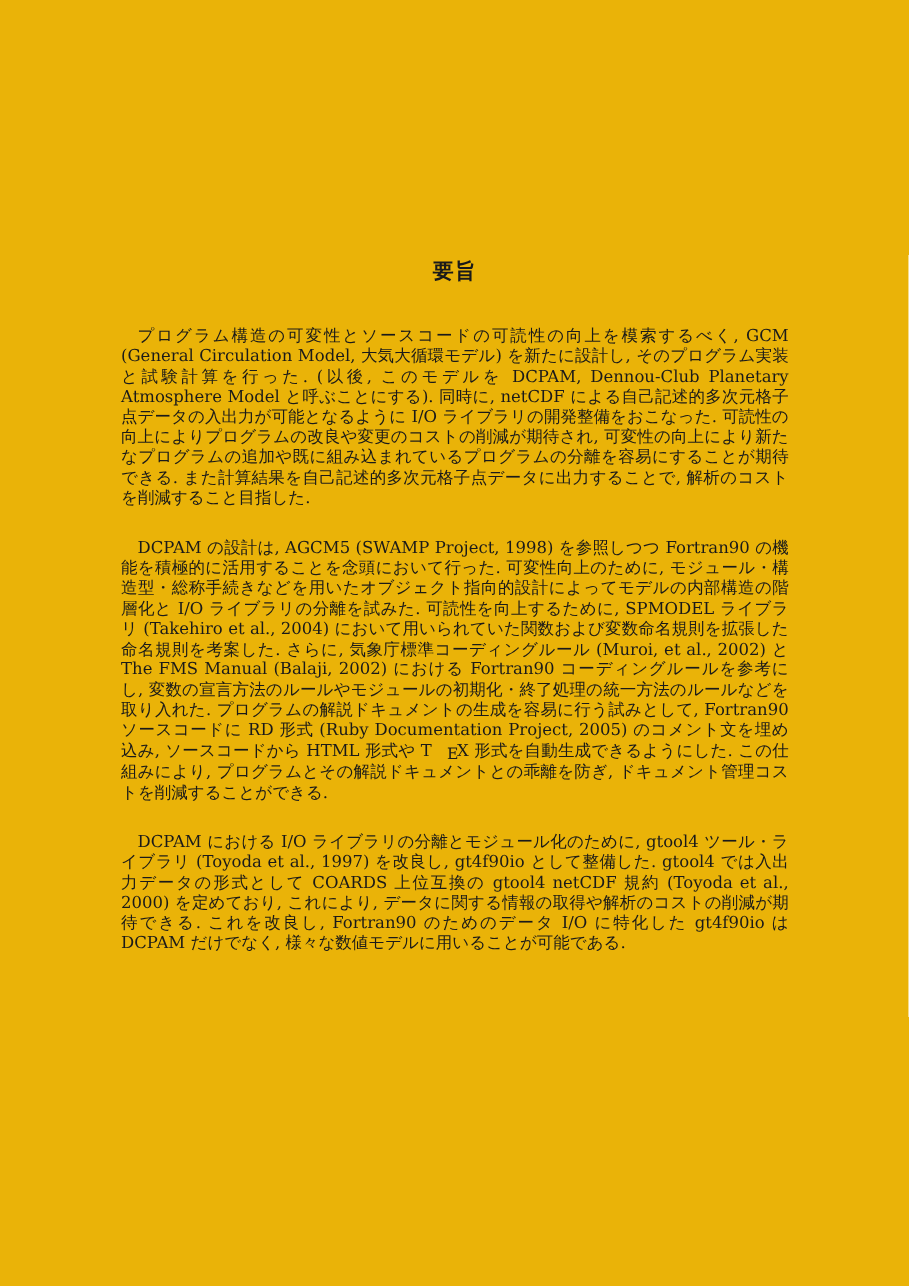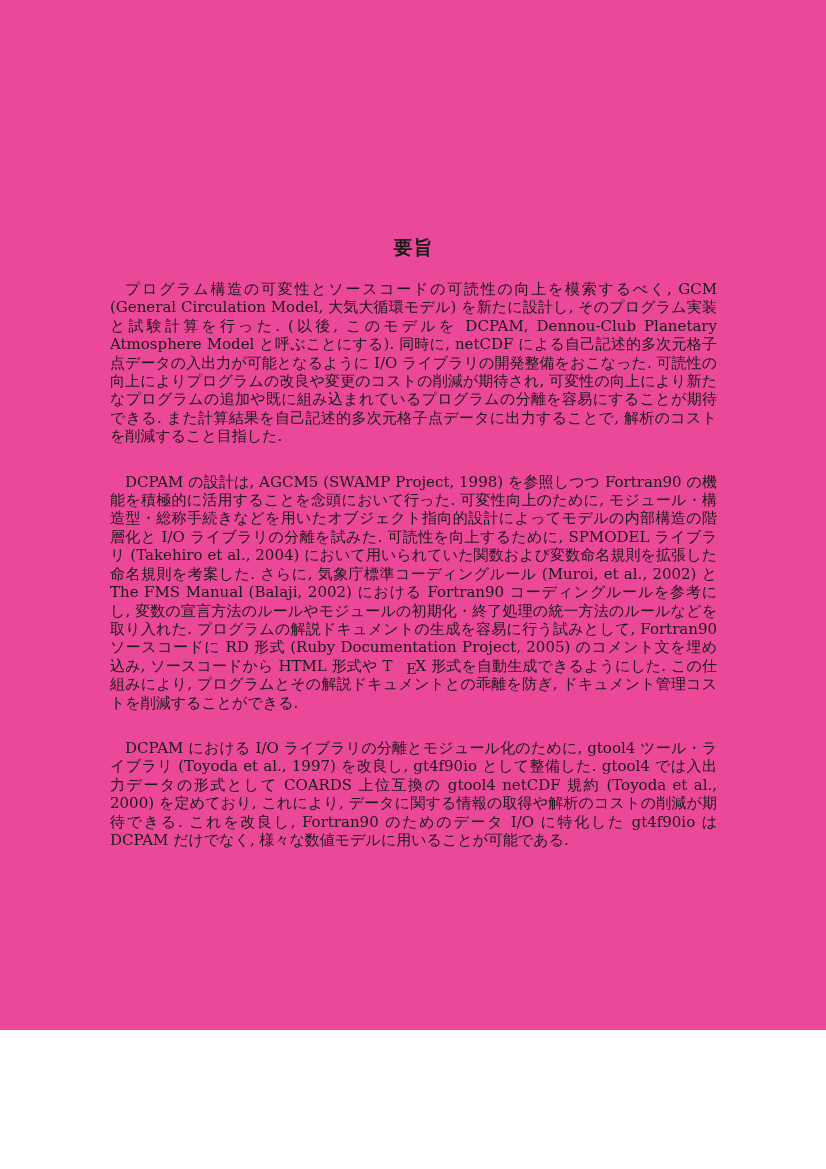--- a/index.html
+++ b/index.html
@@ -4,41 +4,41 @@
 <title>要旨</title>
 <style>
   html, body {
     margin: 0;
     padding: 0;
     background: #ffffff;
   }
   .page {
     position: relative;
     width: 826px;
-    height: 1030px;
+    height: 1169px;
     margin: 0 auto;
-    background: #ec4899;
+    background: #eab308;
     overflow: hidden;
     font-family: "DejaVu Serif", "Liberation Serif", serif;
     color: #1a1a1a;
   }
   .doc-heading {
     position: absolute;
     top: 235px;
     left: 110px;
     width: 607px;
     text-align: center;
     font-weight: bold;
     font-size: 19px;
     line-height: 24px;
     letter-spacing: 1px;
   }
   .abstract-body {
     position: absolute;
-    top: 280px;
+    top: 296px;
     left: 110px;
     width: 607px;
     font-size: 15px;
     line-height: 18.4px;
     text-align: justify;
     text-justify: inter-character;
   }
   .para {
     margin: 0 0 27px 0;
     text-indent: 1em;

